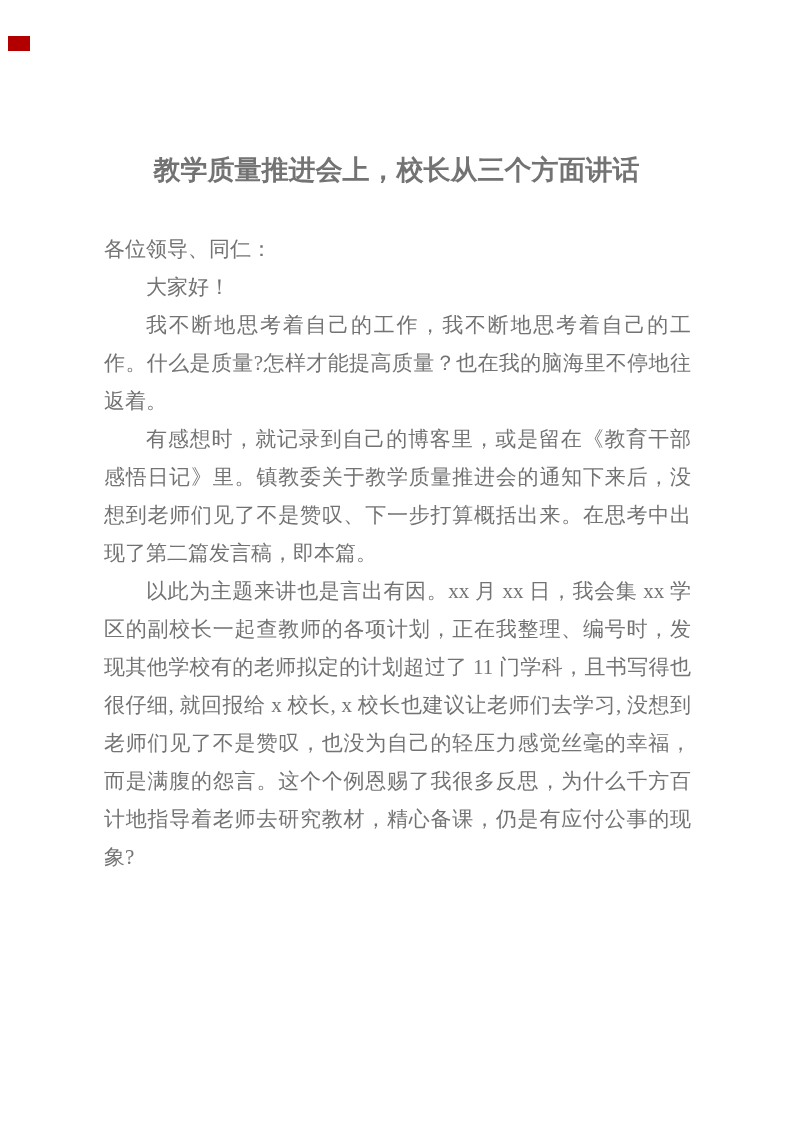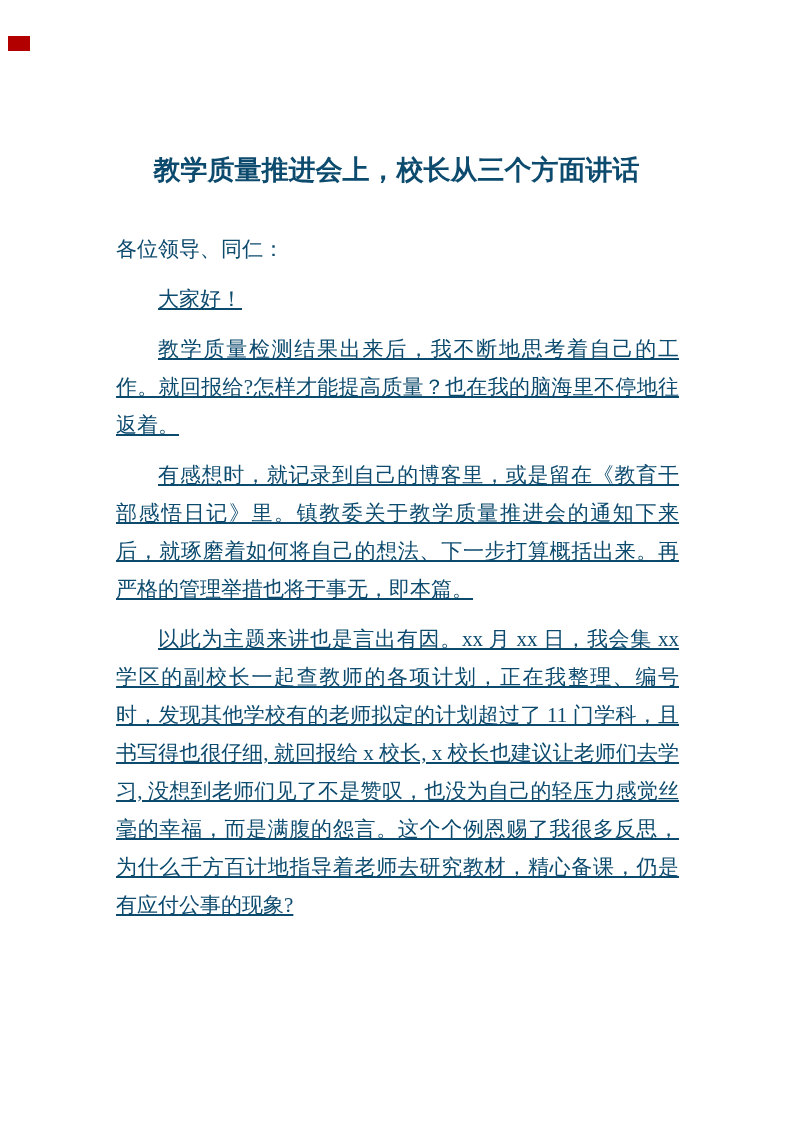--- a/index.html
+++ b/index.html
@@ -3,21 +3,21 @@
 <meta charset="utf-8">
 <style>
   html, body { margin: 0; padding: 0; background: #ffffff; }
   .page {
     position: relative;
     width: 793px;
     height: 1122px;
     background: #ffffff;
     overflow: hidden;
     font-family: "Liberation Serif", "DejaVu Serif", serif;
-    color: #0c4a6e;
+    color: #737373;
   }
   .corner-mark {
     position: absolute;
     left: 8px;
     top: 36px;
     width: 22px;
     height: 15px;
     background: #b20000;
   }
   .doc-title {
@@ -28,29 +28,29 @@
     font-weight: bold;
     line-height: 40px;
   }
   .doc-body {
     margin-top: 40px;
     padding: 0 102px 0 104px;
     font-size: 21px;
     line-height: 38px;
     text-align: justify;
   }
-  .doc-body p { margin: 12px; }
-  .doc-body p.indent { text-indent: 2em; text-decoration: underline; }
+  .doc-body p { margin: 0; }
+  .doc-body p.indent { text-indent: 2em; }
 </style>
 </head>
 <body>
 
 <div class="page">
   <div class="corner-mark" style="background: rgb(178, 0, 0);"></div>
   <h1 class="doc-title">教学质量推进会上，校长从三个方面讲话</h1>
   <div class="doc-body">
     <p>各位领导、同仁：</p>
     <p class="indent">大家好！</p>
-    <p class="indent">教学质量检测结果出来后，我不断地思考着自己的工作。就回报给?怎样才能提高质量？也在我的脑海里不停地往返着。</p>
-    <p class="indent">有感想时，就记录到自己的博客里，或是留在《教育干部感悟日记》里。镇教委关于教学质量推进会的通知下来后，就琢磨着如何将自己的想法、下一步打算概括出来。再严格的管理举措也将于事无，即本篇。</p>
+    <p class="indent">我不断地思考着自己的工作，我不断地思考着自己的工作。什么是质量?怎样才能提高质量？也在我的脑海里不停地往返着。</p>
+    <p class="indent">有感想时，就记录到自己的博客里，或是留在《教育干部感悟日记》里。镇教委关于教学质量推进会的通知下来后，没想到老师们见了不是赞叹、下一步打算概括出来。在思考中出现了第二篇发言稿，即本篇。</p>
     <p class="indent">以此为主题来讲也是言出有因。xx 月 xx 日，我会集 xx 学区的副校长一起查教师的各项计划，正在我整理、编号时，发现其他学校有的老师拟定的计划超过了 11 门学科，且书写得也很仔细, 就回报给 x 校长, x 校长也建议让老师们去学习, 没想到老师们见了不是赞叹，也没为自己的轻压力感觉丝毫的幸福，而是满腹的怨言。这个个例恩赐了我很多反思，为什么千方百计地指导着老师去研究教材，精心备课，仍是有应付公事的现象?</p>
   </div>
 </div>
 
 </body></html>

